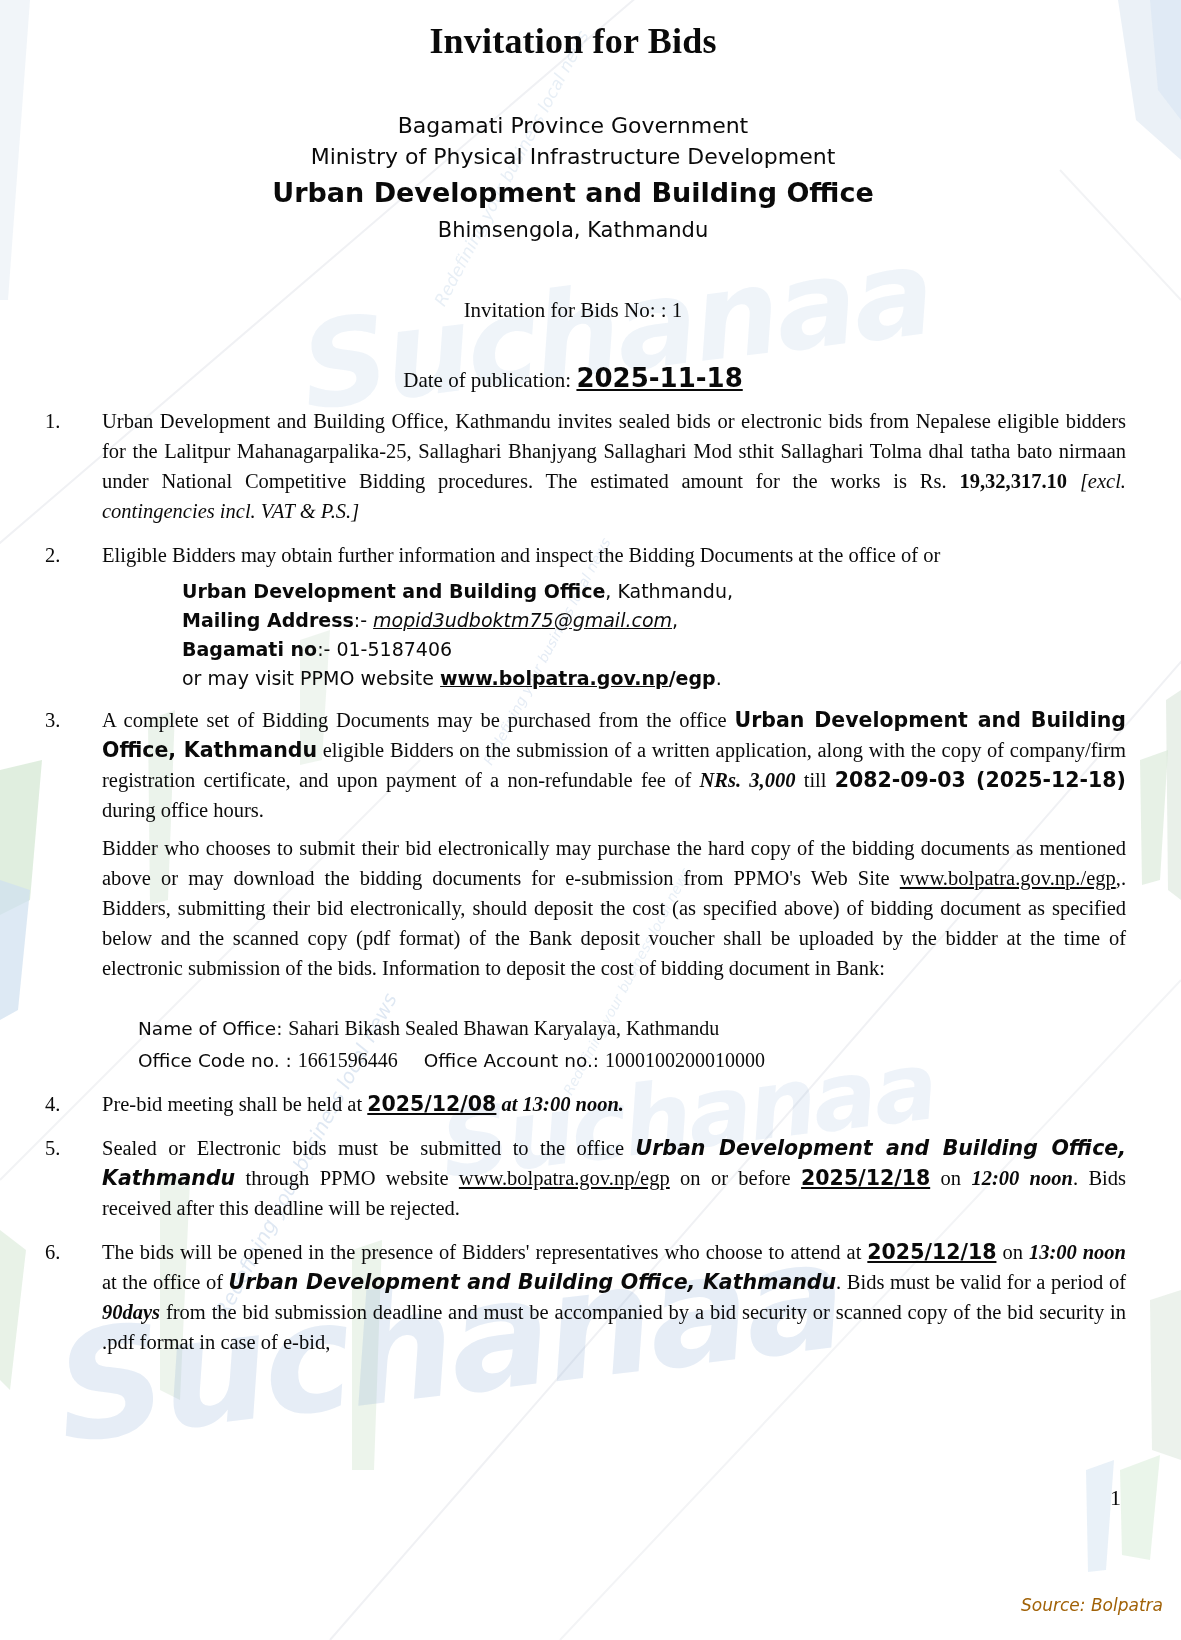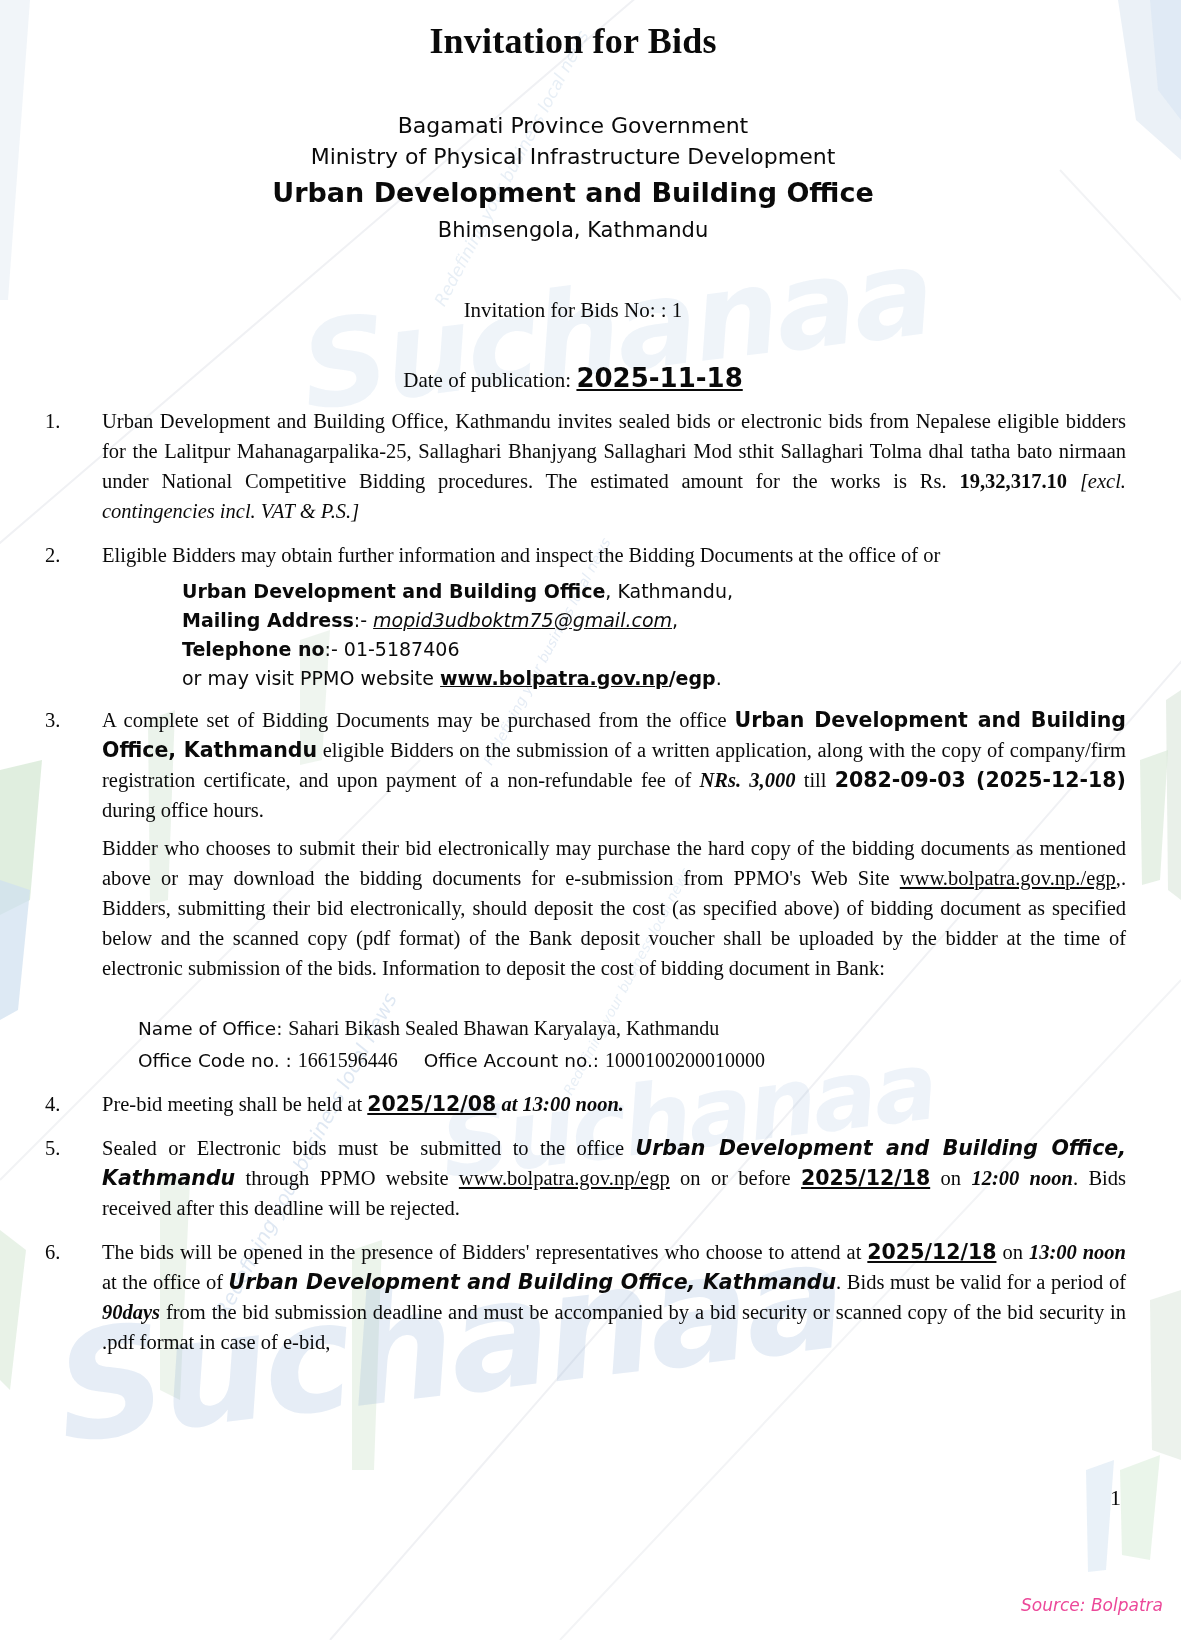--- a/index.html
+++ b/index.html
@@ -224,21 +224,21 @@
     font-size: 22px;
     z-index: 2;
   }
   .source-note {
     position: absolute;
     right: 18px;
     top: 1595px;
     font-size: 17px;
     font-style: italic;
     font-family: "DejaVu Sans", "Liberation Sans", sans-serif;
-    color: #ec4899;
+    color: #a16207;
     z-index: 2;
   }
 </style>
 </head>
 <body>
 
 <div id="page">
 
   <div class="bg-layer">
     <svg width="1181" height="1640" viewBox="0 0 1181 1640">
@@ -302,21 +302,21 @@
       <div class="body"><span>Urban Development and Building Office, Kathmandu invites sealed bids or electronic bids from Nepalese eligible bidders for the Lalitpur Mahanagarpalika-25, Sallaghari Bhanjyang Sallaghari Mod sthit Sallaghari Tolma dhal tatha bato nirmaan under National Competitive Bidding procedures. The estimated amount for the works is Rs. </span><b>19,32,317.10</b><span> </span><i>[excl. contingencies incl. VAT &amp; P.S.]</i></div>
     </div>
 
     <div class="clause">
       <div class="num">2.</div>
       <div class="body nojust">
         <span>Eligible Bidders may obtain further information and inspect the Bidding Documents at the office of or</span>
         <div class="addr-block">
           <div><b>Urban Development and Building Office</b><span>, Kathmandu,</span></div>
           <div><b>Mailing Address</b><span>:- </span><span class="mail">mopid3udboktm75@gmail.com</span><span>,</span></div>
-          <div><b>Telephone no</b><span>:- </span><span>01-5187406</span></div>
+          <div><b>Bagamati no</b><span>:- </span><span>01-5187406</span></div>
           <div><span>or may visit PPMO website </span><span class="site">www.bolpatra.gov.np</span><b>/egp</b><span>.</span></div>
         </div>
       </div>
     </div>
 
     <div class="clause">
       <div class="num">3.</div>
       <div class="body"><span>A complete set of Bidding Documents may be purchased from the office </span><b class="sans">Urban Development and Building Office, Kathmandu</b><span> eligible Bidders on the submission of a written application, along with the copy of company/firm registration certificate, and upon payment of a non-refundable fee of </span><i><b>NRs. 3,000</b></i><span>  till </span><b class="sans">2082-09-03 (2025-12-18)</b><span> during office hours.</span></div>
     </div>
 

